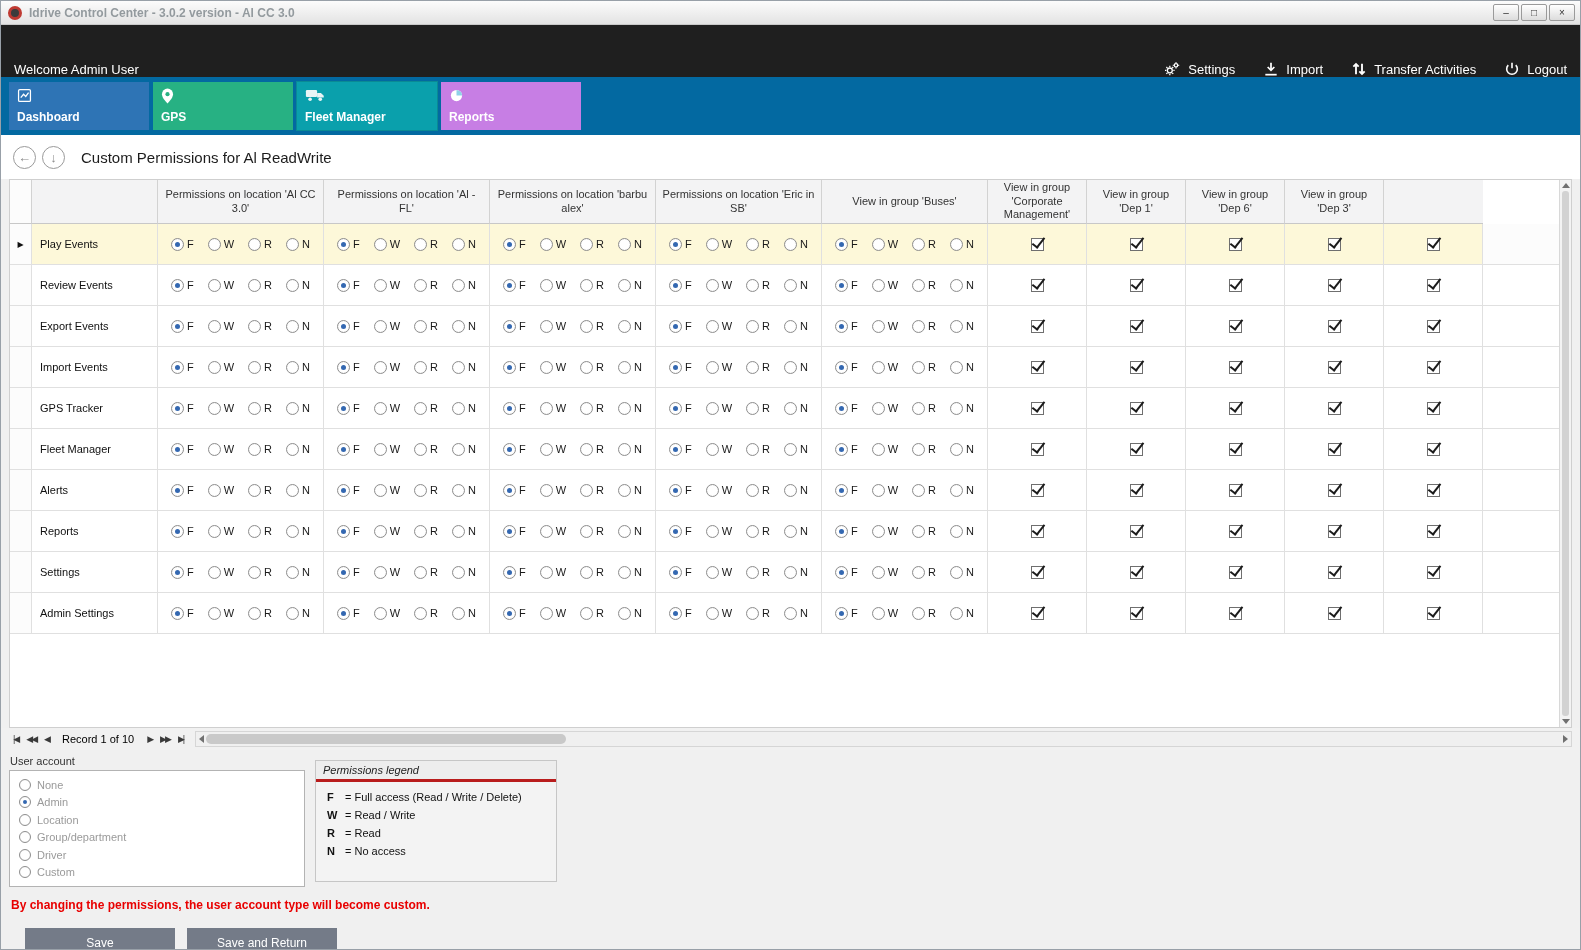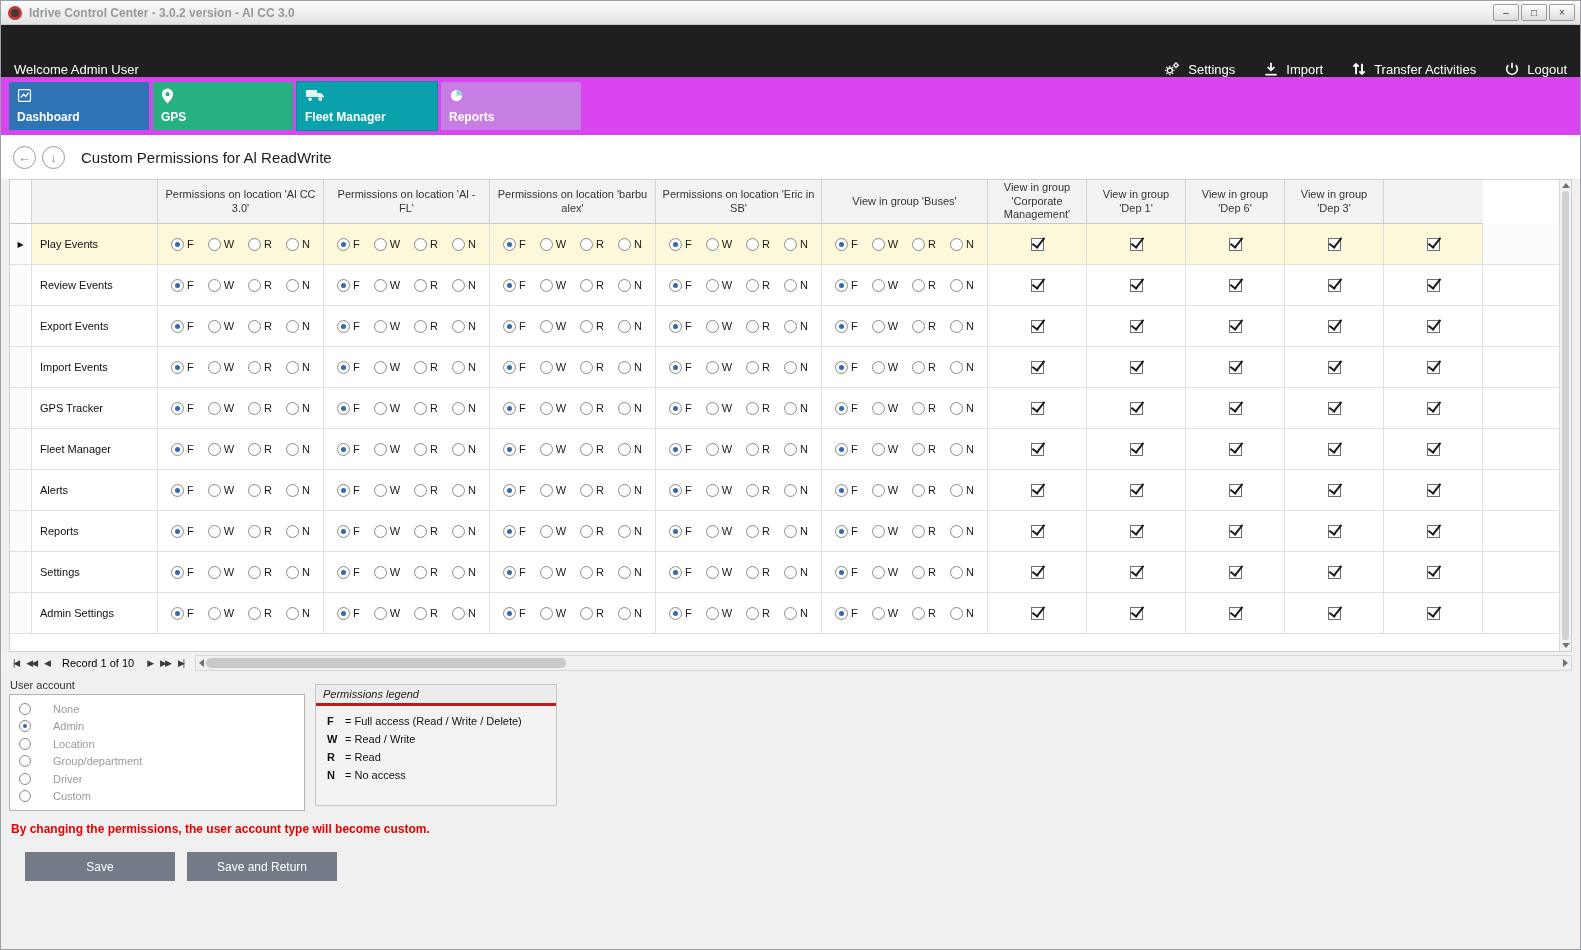--- a/index.html
+++ b/index.html
@@ -51,21 +51,21 @@
     gap:40px;
   }
   .welcome-text { font-size:13px; }
   .tb-actions { margin-left:auto; display:flex; gap:28px; align-items:center; }
   .tb-action { display:flex; align-items:center; gap:7px; cursor:pointer; }
   .tb-icon { display:flex; align-items:center; }
   .tb-label { font-size:13px; color:#fff; }
 
   
   .tabstrip {
-    height:58px; flex:none; background:#d946ef;
+    height:58px; flex:none; background:#0369a1;
     display:flex; gap:4px; padding:5px 8px;
   }
   .tab {
     width:140px; height:48px; position:relative;
     color:#fff; cursor:pointer; flex:none;
   }
   .tab.selected { box-shadow:0 0 0 1px #0a8a94; }
   .tab-icon { position:absolute; top:6px; left:8px; display:flex; }
   .tab-label { position:absolute; bottom:6px; left:8px; font-size:12px; font-weight:bold; }
 
@@ -78,21 +78,21 @@
     width:23px; height:23px; border:1px solid #9a9a9a; border-radius:50%;
     background:#fff; color:#8a8a8a; font-size:13px;
     display:flex; align-items:center; justify-content:center; cursor:pointer;
   }
   .circle-btn.back::before { content:"←"; }
   .circle-btn.down::before { content:"↓"; }
   .page-title { font-size:15px; color:#1c1c1c; margin-left:10px; }
 
   
   .gridwrap {
-    margin:0 8px; height:473px; flex:none;
+    margin:0 8px; height:549px; flex:none;
     background:#fff; border:1px solid #cfcfcf;
     display:flex;
   }
   .gridmain { flex:1; overflow:hidden; background:#fff; }
   .ghead, .grow {
     display:grid;
     grid-template-columns:22px 126px repeat(5,166px) repeat(5,99px) minmax(0,1fr);
   }
   .ghead { height:44px; }
   .grow  { height:41px; }
@@ -174,21 +174,21 @@
 
   
   .bottom { flex:1; background:#f0f0f0; padding:4px 8px 0; }
   .bottom-row { display:flex; align-items:center; }
   .account-col { width:296px; flex:none; }
   .account-caption { font-size:11px; color:#333; margin:1px 0 3px 1px; }
   .account-box {
     height:117px; background:#fff; border:1px solid #b3b3b3;
     padding:5px 9px; display:flex; flex-direction:column; justify-content:space-around;
   }
-  .opt { display:flex; align-items:center; gap:22px; cursor:pointer; }
+  .opt { display:flex; align-items:center; gap:6px; cursor:pointer; }
   .opt-label { font-size:11px; color:#9a9a9a; }
 
   .legend {
     width:242px; margin-left:10px; border:1px solid #c6c6c6;
     background:#f3f3f3; flex:none;
   }
   .legend-header {
     background:#ededed; border-bottom:3px solid #b91c1c;
     font-size:11px; color:#222; padding:3px 7px;font-style:italic;
   }

